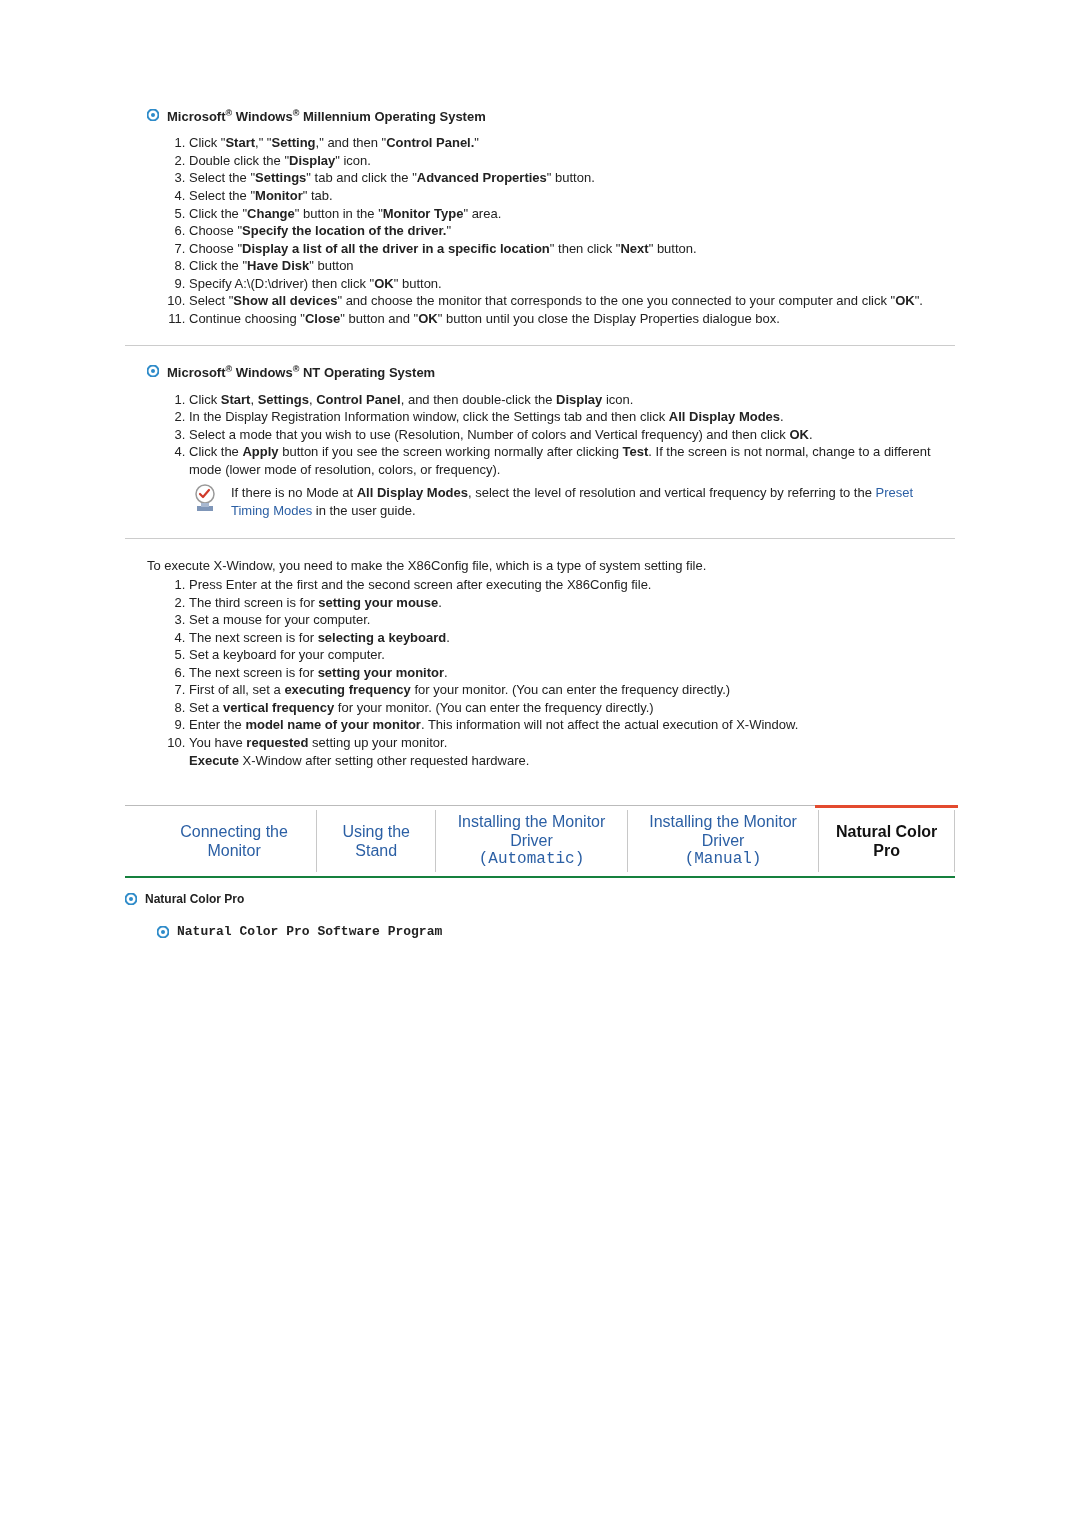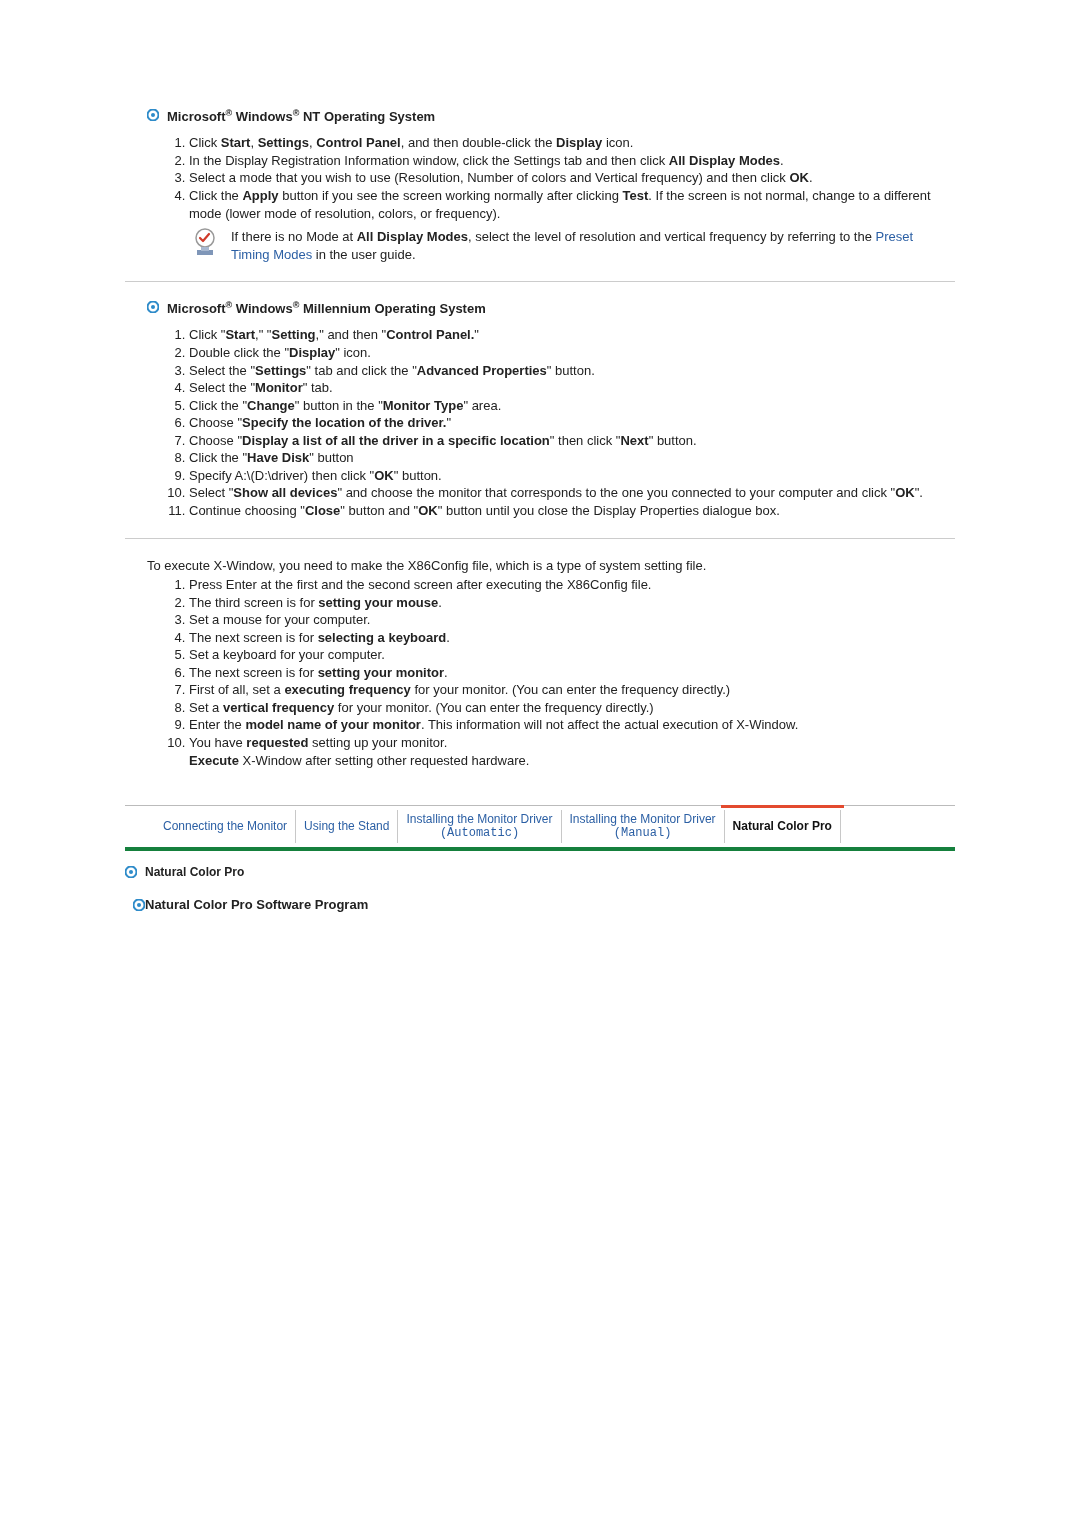--- a/index.html
+++ b/index.html
@@ -68,26 +68,26 @@
     flex: 1;
   }
   a.inline-link {
     color: #2b5fa4;
     text-decoration: none;
   }
   .b { font-weight: bold; }
 
   .tab-bar {
     border-top: 1px solid #bbb;
-    border-bottom: 4px solid #15803d;
+    border-bottom: 2px solid #15803d;
     margin: 18px 0 14px 0;
     display: flex;
     align-items: stretch;
     font-family: "Trebuchet MS", Arial, sans-serif;
-    font-size: 12px;
+    font-size: 16px;
   }
   .tab {
     padding: 6px 8px 6px 8px;
     text-align: center;
     color: #2b5fa4;
     display: flex;
     flex-direction: column;
     justify-content: center;
     line-height: 1.2;
   }
@@ -118,32 +118,61 @@
     gap: 8px;
     margin-left: 0;
     margin-bottom: 18px;
   }
   .sub-head .bullet-circle { width:12px; height:12px; }
   .sub-head-title { font-weight: bold; font-size: 12px; }
 
   .sub-head2 {
     display: flex;
     align-items: center;
-    margin-left: 8px;
+    gap: 8px;
+    margin-left: 32px;
+    font-family: Liberation Mono, monospace;
   }
   .sub-head2-title { font-weight: bold; font-size: 13px; }
 
   .placeholder {
     height: 540px;
   }
 </style>
 </head>
 <body>
 
 <div class="page">
+
+  <div class="section">
+    <div class="sec-head">
+      <svg class="bullet-circle" viewBox="0 0 12 12">
+        <circle cx="6" cy="6" r="5.5" fill="#fff" stroke="#2e8bc9" stroke-width="2"></circle>
+        <circle cx="6" cy="6" r="2" fill="#2e8bc9"></circle>
+      </svg>
+      <div class="sec-title">
+        <span>Microsoft</span><sup class="reg">®</sup>
+        <span>Windows</span><sup class="reg">®</sup>
+        <span>Millennium Operating System</span>
+      </div>
+    </div>
+    <ol>
+      <li>Click "<span class="b">Start</span>," "<span class="b">Setting</span>," and then "<span class="b">Control Panel.</span>"</li>
+      <li>Double click the "<span class="b">Display</span>" icon.</li>
+      <li>Select the "<span class="b">Settings</span>" tab and click the "<span class="b">Advanced Properties</span>" button.</li>
+      <li>Select the "<span class="b">Monitor</span>" tab.</li>
+      <li>Click the "<span class="b">Change</span>" button in the "<span class="b">Monitor Type</span>" area.</li>
+      <li>Choose "<span class="b">Specify the location of the driver.</span>"</li>
+      <li>Choose "<span class="b">Display a list of all the driver in a specific location</span>" then click "<span class="b">Next</span>" button.</li>
+      <li>Click the "<span class="b">Have Disk</span>" button</li>
+      <li>Specify A:\(D:\driver) then click "<span class="b">OK</span>" button.</li>
+      <li>Select "<span class="b">Show all devices</span>" and choose the monitor that corresponds to the one you connected to your computer and click "<span class="b">OK</span>".</li>
+      <li>Continue choosing "<span class="b">Close</span>" button and "<span class="b">OK</span>" button until you close the Display Properties dialogue box.</li>
+    </ol>
+  </div>
 
   <div class="section">
     <div class="sec-head">
       <svg class="bullet-circle" viewBox="0 0 12 12">
         <circle cx="6" cy="6" r="5.5" fill="#fff" stroke="#2e8bc9" stroke-width="2"></circle>
         <circle cx="6" cy="6" r="2" fill="#2e8bc9"></circle>
       </svg>
       <div class="sec-title">
         <span>Microsoft</span><sup class="reg">®</sup>
         <span>Windows</span><sup class="reg">®</sup>
@@ -163,47 +192,20 @@
         <rect x="6" y="22" width="16" height="5" fill="#7f96b8"></rect>
         <rect x="10" y="19" width="8" height="4" fill="#a8b8d0"></rect>
       </svg>
       <div class="note-text">
         <span>If there is no Mode at </span><span class="b">All Display Modes</span><span>, select the level of resolution and vertical frequency by referring to the </span><a href="#" class="inline-link">Preset Timing Modes</a><span> in the user guide.</span>
       </div>
     </div>
   </div>
 
   <div class="section">
-    <div class="sec-head">
-      <svg class="bullet-circle" viewBox="0 0 12 12">
-        <circle cx="6" cy="6" r="5.5" fill="#fff" stroke="#2e8bc9" stroke-width="2"></circle>
-        <circle cx="6" cy="6" r="2" fill="#2e8bc9"></circle>
-      </svg>
-      <div class="sec-title">
-        <span>Microsoft</span><sup class="reg">®</sup>
-        <span>Windows</span><sup class="reg">®</sup>
-        <span>Millennium Operating System</span>
-      </div>
-    </div>
-    <ol>
-      <li>Click "<span class="b">Start</span>," "<span class="b">Setting</span>," and then "<span class="b">Control Panel.</span>"</li>
-      <li>Double click the "<span class="b">Display</span>" icon.</li>
-      <li>Select the "<span class="b">Settings</span>" tab and click the "<span class="b">Advanced Properties</span>" button.</li>
-      <li>Select the "<span class="b">Monitor</span>" tab.</li>
-      <li>Click the "<span class="b">Change</span>" button in the "<span class="b">Monitor Type</span>" area.</li>
-      <li>Choose "<span class="b">Specify the location of the driver.</span>"</li>
-      <li>Choose "<span class="b">Display a list of all the driver in a specific location</span>" then click "<span class="b">Next</span>" button.</li>
-      <li>Click the "<span class="b">Have Disk</span>" button</li>
-      <li>Specify A:\(D:\driver) then click "<span class="b">OK</span>" button.</li>
-      <li>Select "<span class="b">Show all devices</span>" and choose the monitor that corresponds to the one you connected to your computer and click "<span class="b">OK</span>".</li>
-      <li>Continue choosing "<span class="b">Close</span>" button and "<span class="b">OK</span>" button until you close the Display Properties dialogue box.</li>
-    </ol>
-  </div>
-
-  <div class="section">
     <div class="intro-line">To execute X-Window, you need to make the X86Config file, which is a type of system setting file.</div>
     <ol>
       <li>Press Enter at the first and the second screen after executing the X86Config file.</li>
       <li>The third screen is for <span class="b">setting your mouse</span>.</li>
       <li>Set a mouse for your computer.</li>
       <li>The next screen is for <span class="b">selecting a keyboard</span>.</li>
       <li>Set a keyboard for your computer.</li>
       <li>The next screen is for <span class="b">setting your monitor</span>.</li>
       <li>First of all, set a <span class="b">executing frequency</span> for your monitor. (You can enter the frequency directly.)</li>
       <li>Set a <span class="b">vertical frequency</span> for your monitor. (You can enter the frequency directly.)</li>

